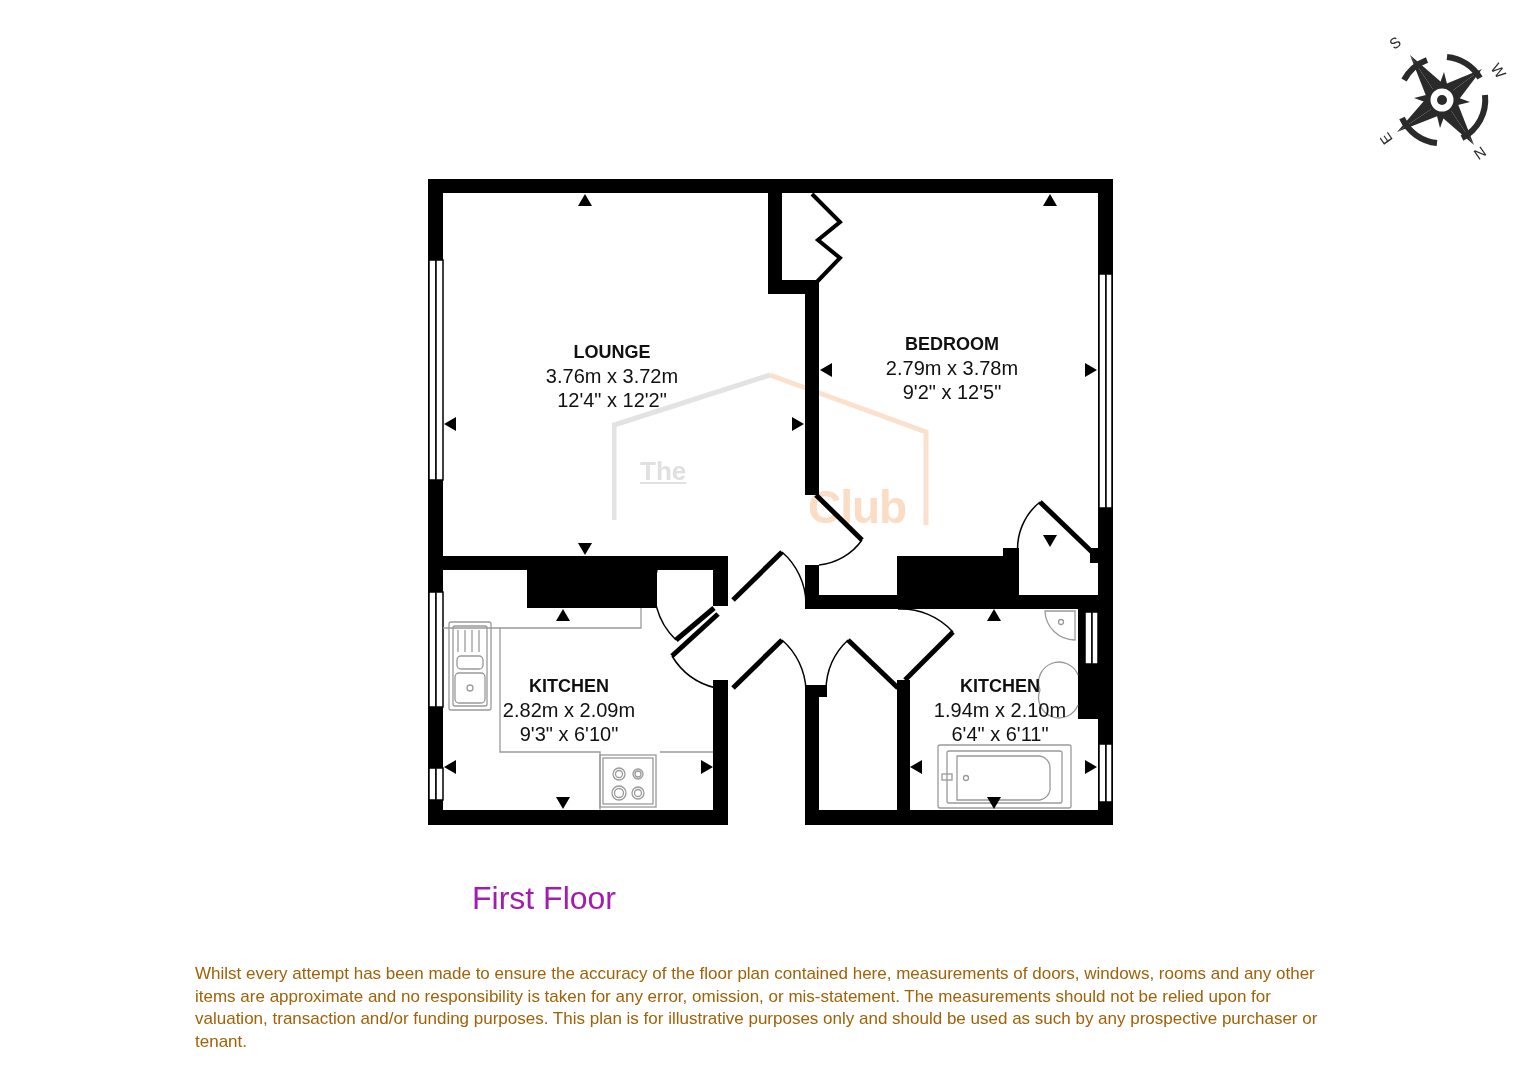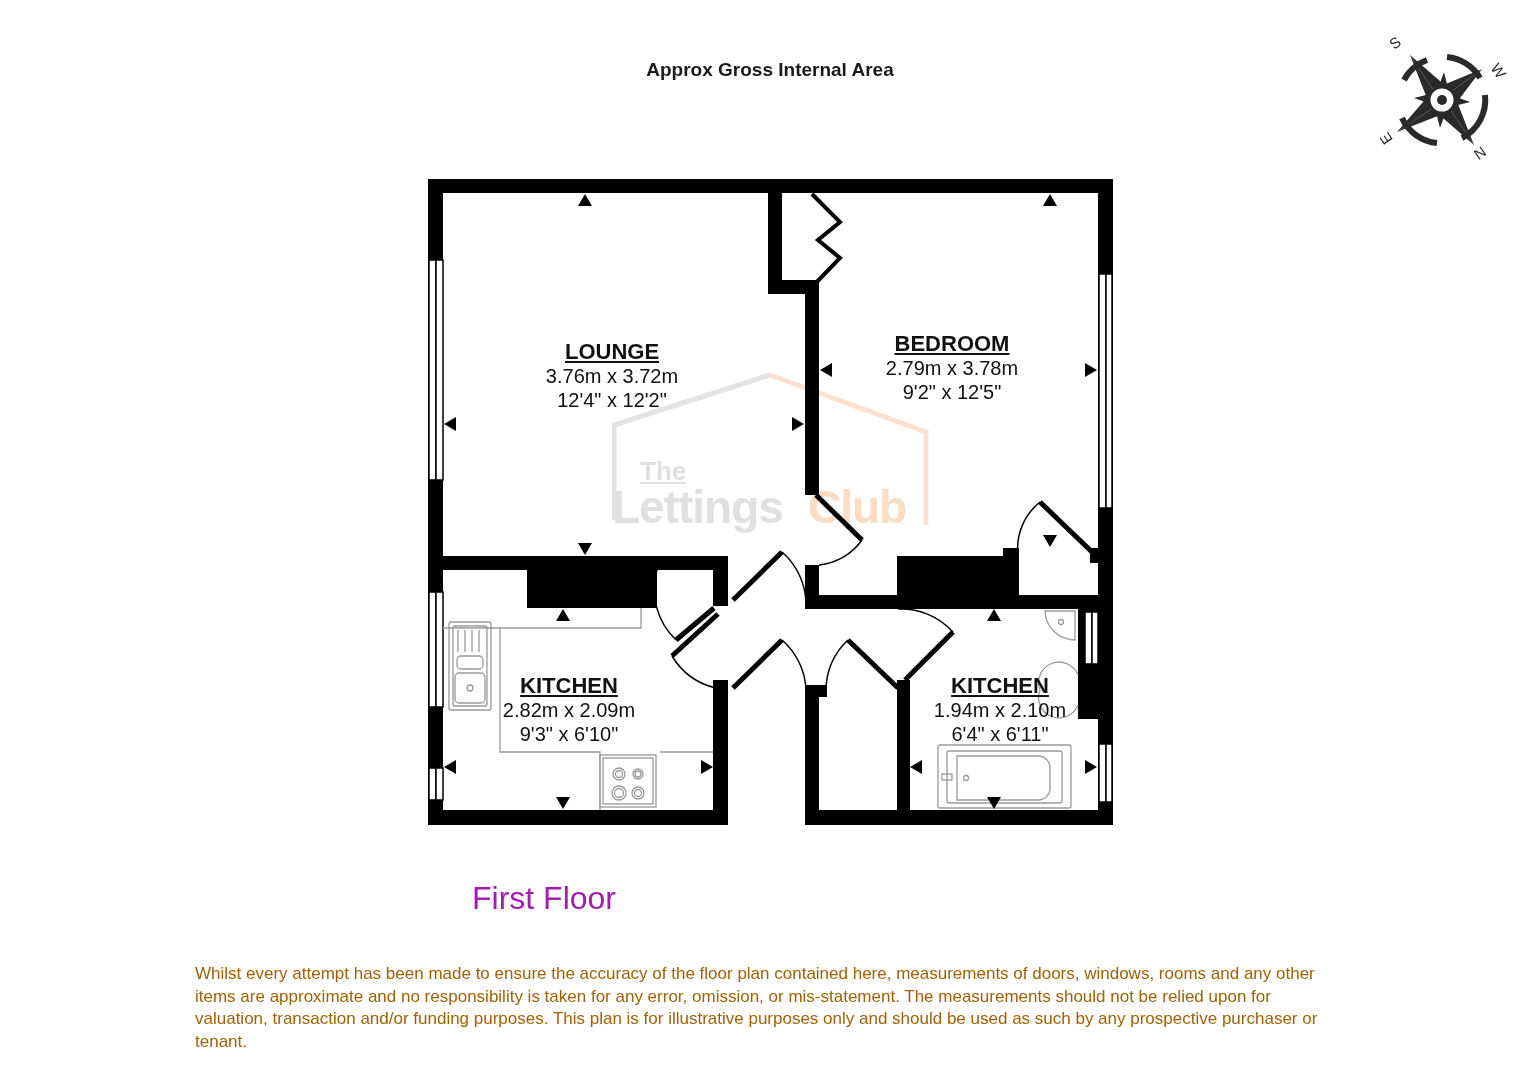--- a/index.html
+++ b/index.html
@@ -1,32 +1,31 @@
 <!DOCTYPE html>
 <html><head>
 <meta charset="utf-8">
 <style>
   html, body { margin: 0; padding: 0; background: #ffffff; }
   body { width: 1540px; height: 1080px; position: relative; overflow: hidden; font-family: "Liberation Sans", sans-serif; color: #111; }
   .header { position: absolute; left: 570px; top: 59px; width: 400px; text-align: center; font-weight: bold; font-size: 19px; line-height: 22px; color: #1a1a1a; }
   .compass { position: absolute; left: 1380px; top: 28px; width: 130px; height: 150px; }
   .plan { position: absolute; left: 0; top: 0; width: 1540px; height: 1080px; }
   .room-label { position: absolute; text-align: center; font-size: 20px; line-height: 24px; color: #111; }
-  .room-label .name { font-weight: bold; font-size: 22px; display: block; text-decoration: underline; }
+  .room-label .name { font-weight: bold; font-size: 18px; display: block; }
   .room-label .dim { display: block; }
   .floor-label { position: absolute; left: 429px; top: 880px; font-size: 32px; color: #a21caf; margin-left: 43px; }
   .disclaimer { position: absolute; left: 195px; top: 963px; width: 1150px; font-size: 17px; line-height: 22.5px; color: #a16207; }
   .watermark { position: absolute; left: 612px; top: 370px; width: 320px; height: 160px; pointer-events: none; }
   .wm-text { position: absolute; font-family: "Liberation Sans", sans-serif; font-weight: bold; }
 </style>
 </head>
 <body>
 
 <div class="header">
-  <div>Approx Gross Internal Area</div>
 </div>
 
 <div class="compass">
   <svg width="130" height="150" viewBox="0 0 130 150">
     <g transform="translate(62,72)">
       <path d="M -38 -20 A 43 43 0 0 1 -15 -40" fill="none" stroke="#2a2a2a" stroke-width="6"></path>
       <path d="M 5 -43 A 43 43 0 0 1 38 -22" fill="none" stroke="#2a2a2a" stroke-width="6"></path>
       <path d="M 43 -5 A 43 43 0 0 1 20 38" fill="none" stroke="#2a2a2a" stroke-width="6"></path>
       <path d="M -5 43 A 43 43 0 0 1 -40 18" fill="none" stroke="#2a2a2a" stroke-width="6"></path>
       <g fill="#2a2a2a">
@@ -52,21 +51,20 @@
     <text x="94" y="132" font-size="15" fill="#2a2a2a" transform="rotate(145 100 126)">N</text>
   </svg>
 </div>
 
 <div class="watermark">
   <svg width="320" height="160" viewBox="0 0 320 160" style="position:absolute;left:0;top:0">
     <polyline points="2,150 2,55 158,5" fill="none" stroke="#e3e3e3" stroke-width="5"></polyline>
     <polyline points="158,5 314,62 314,155" fill="none" stroke="#fbe1cd" stroke-width="5"></polyline>
   </svg>
   <div class="wm-text" style="left:28px;top:86px;font-size:26px;color:#e0e0e0;text-decoration:underline;">The</div>
-  <div class="wm-text" style="left:0px;top:110px;font-size:46px;color:#e0e0e0;letter-spacing:-1px;">Lettings</div>
   <div class="wm-text" style="left:196px;top:110px;font-size:46px;color:#fbdcc4;letter-spacing:-1px;">Club</div>
 </div>
 
 <svg class="plan" width="1540" height="1080" viewBox="0 0 1540 1080">
   <g fill="#000">
 
     <rect x="428" y="179" width="685" height="14"></rect>
 
     <rect x="428" y="179" width="15" height="646"></rect>
 

